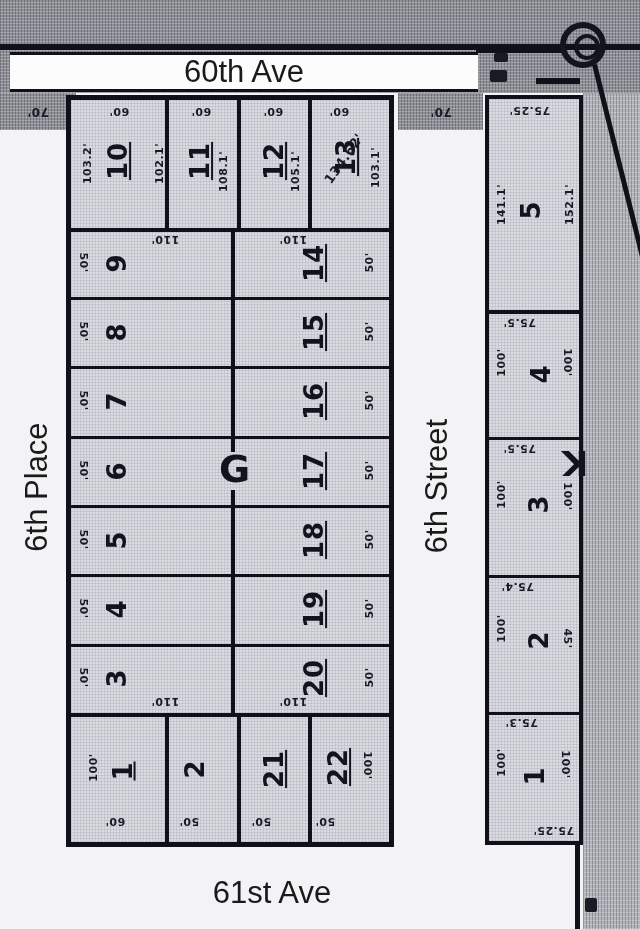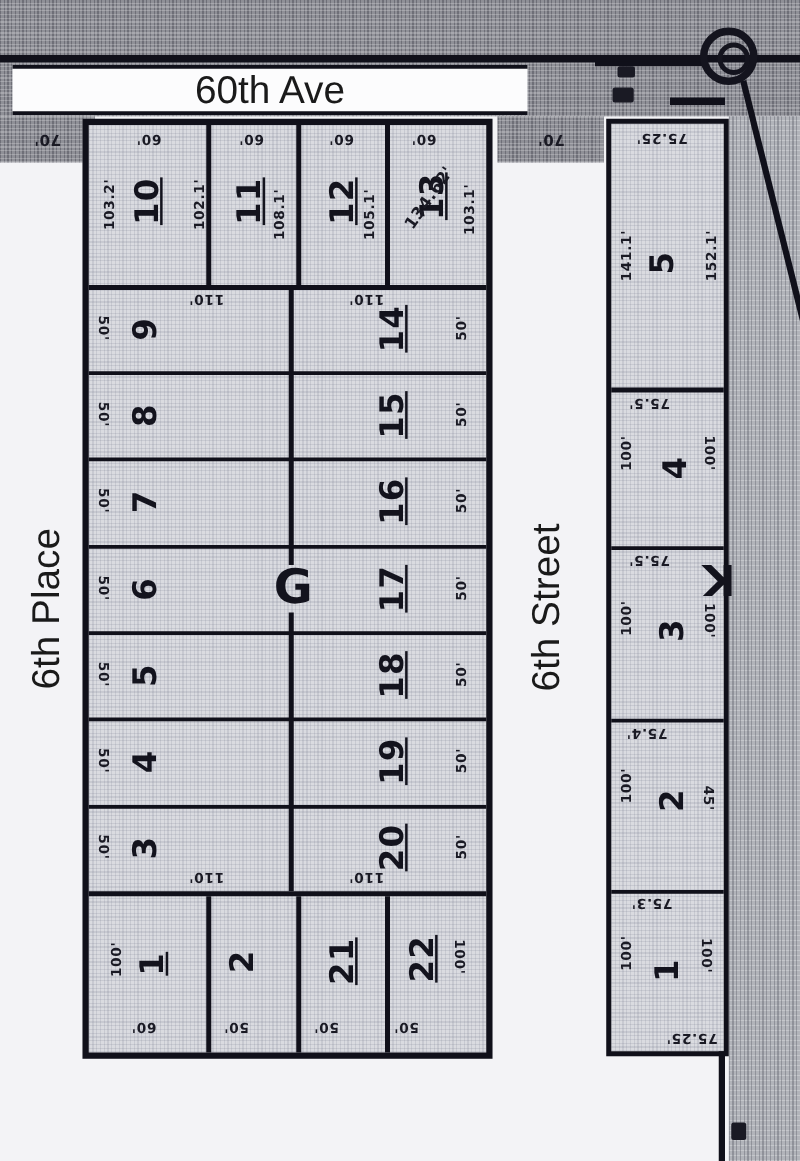--- a/index.html
+++ b/index.html
@@ -21,21 +21,21 @@
        transform:rotate(-90deg);letter-spacing:1px;white-space:nowrap;}
   .num.u{text-decoration:underline;}
   .biglabel{position:absolute;font:700 38px/1 "DejaVu Sans",sans-serif;color:#13131d;}
   .dim{position:absolute;font:700 11px/1 "DejaVu Sans",sans-serif;color:#1a1a24;
        white-space:nowrap;letter-spacing:.5px;}
   .flip{transform:rotate(180deg);}
   .rcw{transform:rotate(90deg);}
   .rccw{transform:rotate(-90deg);}
   .diag{transform:rotate(-55deg);font-size:13px;}
   .street{position:absolute;font:400 31px/38px "Liberation Sans",sans-serif;color:#1a1a1a;text-align:center;}
-  .band{position:absolute;left:10px;top:52px;width:412px;height:40px;background:#fcfcfd;
+  .band{position:absolute;left:10px;top:52px;width:468px;height:40px;background:#fcfcfd;
         border-top:3px solid #10101a;border-bottom:3px solid #10101a;box-sizing:border-box;
         display:flex;align-items:center;justify-content:center;}
   .tab{position:absolute;display:flex;align-items:center;justify-content:center;}
   .spiral{position:absolute;left:560px;top:22px;width:46px;height:46px;border:6px solid #14141e;
           border-radius:50%;box-sizing:border-box;}
   .spiral-inner{position:absolute;left:8px;top:6px;width:18px;height:18px;border:4px solid #14141e;
           border-radius:50%;}
   .mark{position:absolute;background:#1a1a24;border-radius:2px;}
 </style>
 </head>
@@ -185,14 +185,15 @@
     <span class="dim rcw" style="left:62px;top:660px;">100'</span>
     <span class="dim flip" style="left:44px;top:726px;">75.25'</span>
   </div>
 
   <div class="biglabel flip" style="left:562px;top:446px;font-size:34px;">K</div>
 
   <div class="ln" style="left:575px;top:841px;width:5px;height:88px;"></div>
 
   <div class="street" style="left:-73px;top:468px;width:220px;transform:rotate(-90deg);">6th Place</div>
   <div class="street" style="left:327px;top:467px;width:220px;transform:rotate(-90deg);">6th Street</div>
+  <div class="street" style="left:152px;top:874px;width:240px;">61st Ave</div>
 
 </div>
 
 </body></html>

